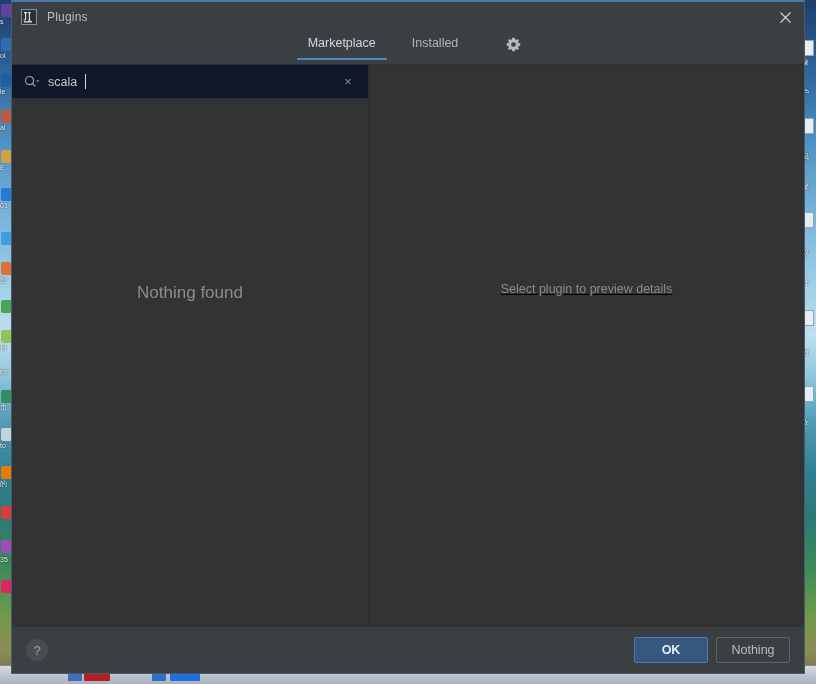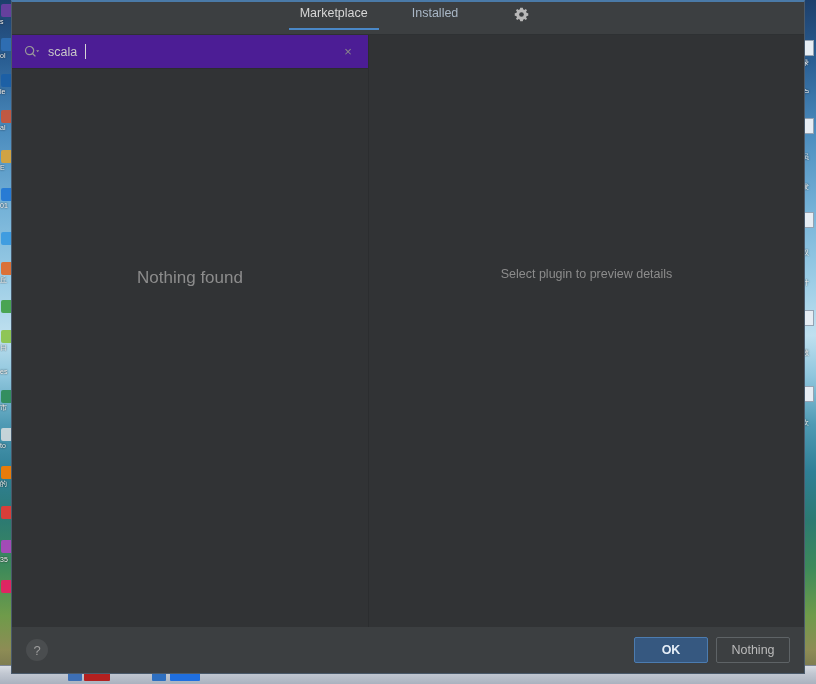--- a/index.html
+++ b/index.html
@@ -151,21 +151,21 @@
 
   
   #tabstrip {
     position: relative;
     height: 32px;
     flex: 0 0 32px;
     background: #3c3f41;
     display: flex;
     align-items: flex-start;
     justify-content: center;
-    gap: 16px;
+    gap: 8px;
   }
   .tab {
     position: relative;
     font-size: 12.5px;
     color: #a9b7c6;
     padding: 3px 14px 10px 14px;
     line-height: 16px;
     white-space: nowrap;
   }
   .tab.selected { color: #d7d7d7; }
@@ -205,21 +205,21 @@
     width: 356px;
     flex: 0 0 356px;
     display: flex;
     flex-direction: column;
     border-right: 1px solid #2b2d2f;
     background: #313335;
   }
   #searchbar {
     height: 33px;
     flex: 0 0 33px;
-    background: #4c1d95;
+    background: #0f172a;
     border-bottom: 1px solid #2b2d2f;
     display: flex;
     align-items: center;
     position: relative;
   }
   #search-icon {
     margin-left: 12px;
     width: 16px; height: 14px;
     display: flex;
     align-items: center;
@@ -264,20 +264,21 @@
     color: #8c8c8c;
     font-size: 17px;
   }
   #right-pane {
     flex: 1 1 auto;
     background: #313335;
     display: flex;
     align-items: center;
     justify-content: center;
     padding-bottom: 115px;
+    text-decoration: underline;
   }
   #preview-placeholder {
     color: #8c8c8c;
     font-size: 12.5px;
   }
 
   
   #buttonbar {
     height: 46px;
     flex: 0 0 46px;
@@ -383,20 +384,37 @@
   <div id="taskbar">
     <div class="tbitem" style="left:68px;width:14px;background:#3d6fb5;"></div>
     <div class="tbitem" style="left:84px;width:26px;background:#b32020;"></div>
     <div class="tbitem" style="left:152px;width:14px;background:#2e6fc0;"></div>
     <div class="tbitem" style="left:170px;width:30px;background:#1f6fe0;"></div>
   </div>
 </div>
 
 <div id="dialog">
 
+  <div id="titlebar">
+    <div id="app-icon">
+      <svg width="12" height="12" viewBox="0 0 12 12" aria-hidden="true">
+        <rect x="0.5" y="0.5" width="11" height="11" fill="none" stroke="#dddddd" stroke-width="0"></rect>
+        <path d="M1 1.6 h3.2 M2.6 1.6 v6.2 a1.6 1.6 0 0 1 -1.9 1.2" stroke="#e8e8e8" stroke-width="1.1" fill="none"></path>
+        <path d="M6.4 1.6 v7.6" stroke="#e8e8e8" stroke-width="1.1"></path>
+        <path d="M5.2 1.6 h2.4 M5.2 9.2 h2.4" stroke="#e8e8e8" stroke-width="1.1"></path>
+        <rect x="0.8" y="10.2" width="8.2" height="1.3" fill="#e8e8e8"></rect>
+      </svg>
+    </div>
+    <div id="window-title">Plugins</div>
+    <div id="close-btn">
+      <svg width="13" height="13" viewBox="0 0 13 13" aria-hidden="true">
+        <path d="M1.5 1.5 L11.5 11.5 M11.5 1.5 L1.5 11.5" stroke="currentColor" stroke-width="1.2" fill="none"></path>
+      </svg>
+    </div>
+  </div>
 
   <div id="tabstrip">
     <div class="tab selected">
       <span>Marketplace</span>
     </div>
     <div class="tab">
       <span>Installed</span>
     </div>
     <div id="gear-btn">
       <svg width="15" height="15" viewBox="0 0 16 16" aria-hidden="true">

